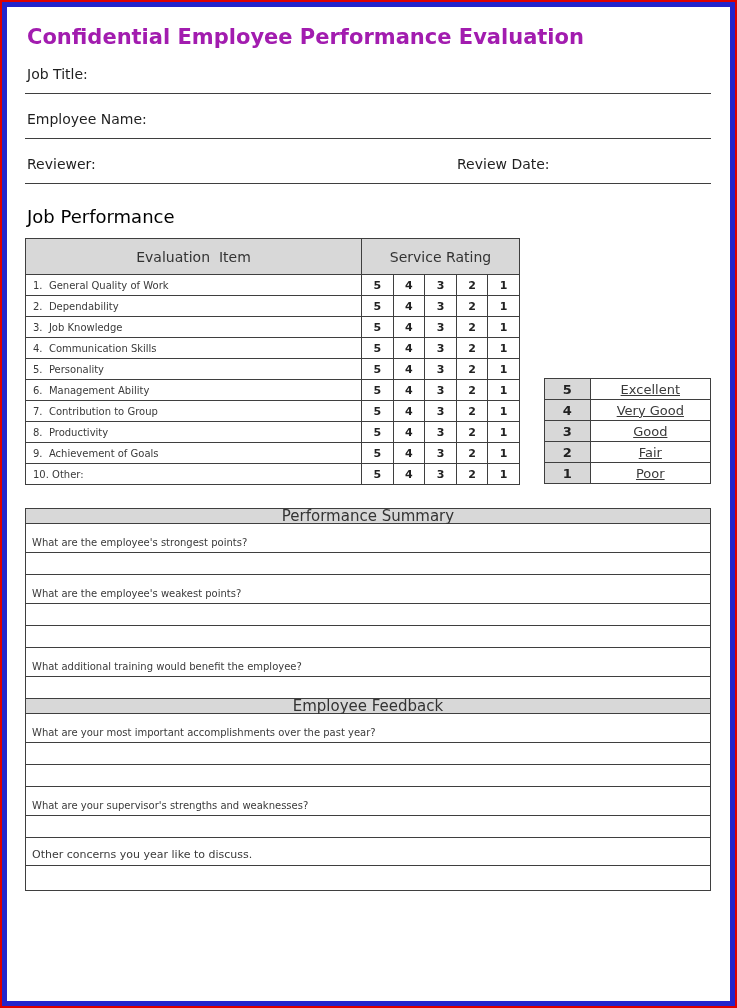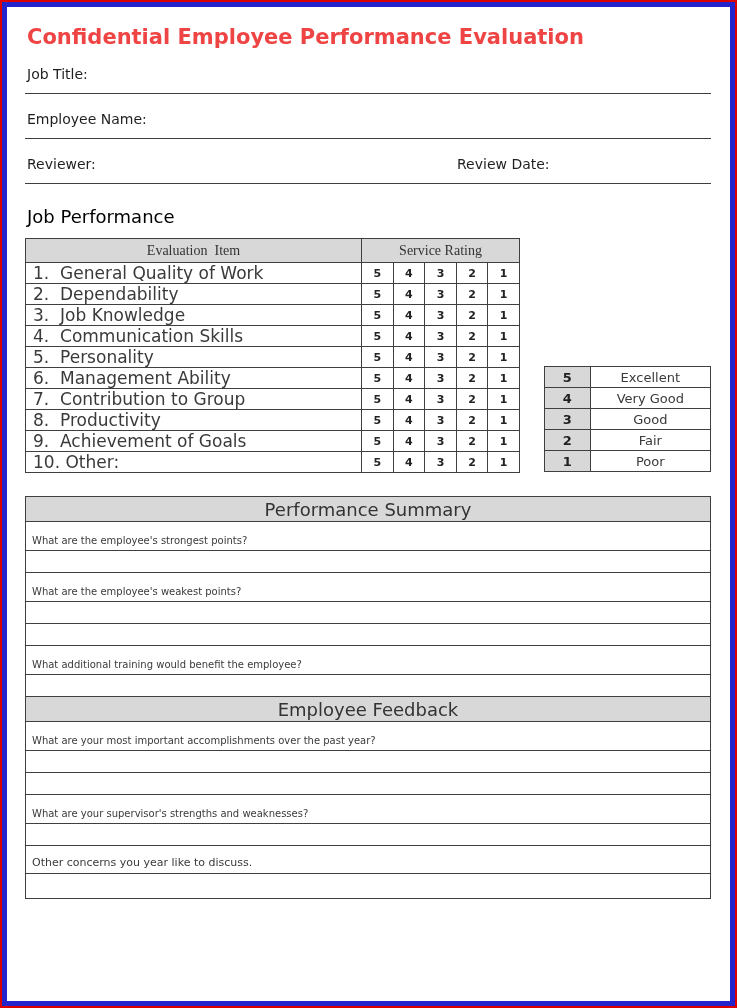--- a/index.html
+++ b/index.html
@@ -8,60 +8,60 @@
     width:737px; height:1008px;
     font-family:"DejaVu Sans","Liberation Sans",sans-serif;
     color:var(--text-dark,#333);
   }
   .frame-red { width:737px; height:1008px; border:2px solid var(--border-red,#dd0000); }
   .frame-blue {
     width:100%; height:100%;
     border:5px solid var(--border-blue,#2424cc);
     background:#fff; padding:18px 19px 0 18px; overflow:hidden;
   }
-  .page-title { font-size:21px; font-weight:bold; color:#ef4444; padding-left:2px; }
+  .page-title { font-size:21px; font-weight:bold; color:#a21caf; padding-left:2px; }
 
   .field-row {
     border-bottom:1px solid var(--line-dark,#3f3f3f);
     padding:17px 0 11px 2px; font-size:14px; color:#1f1f1f;
   }
   .field-row.split { display:flex;align-items:center; }
   .field-row.split .first { flex:0 0 430px; }
 
   .section-heading { font-size:18px; font-weight:normal; color:#000; margin-top:22px; padding-left:2px; }
 
   .table-zone { display:flex; justify-content:space-between; align-items:flex-end; margin-top:11px; }
 
   table { border-collapse:collapse; }
   .perf-table { width:495px; table-layout:fixed; }
   .perf-table th, .perf-table td { border:1px solid var(--line-dark,#4a4a4a); }
   .perf-table th {
-    background:var(--header-gray,#d9d9d9); height:24px;
-    font-size:14px; font-weight:normal; color:#333; white-space:pre;font-family:Liberation Serif, serif;
+    background:var(--header-gray,#d9d9d9); height:36px;
+    font-size:14px; font-weight:normal; color:#333; white-space:pre;
   }
   .perf-table .col-item { width:336px; }
   .perf-table .num-col { width:32px; }
-  .perf-table td { height:21px; font-size:17px; color:#3a3a3a; }
+  .perf-table td { height:21px; font-size:10px; color:#3a3a3a; }
   .perf-table td.item { padding-left:7px; white-space:pre; }
   .perf-table td.num { text-align:center; font-weight:bold; font-size:11px; color:#222; }
 
   .legend-table { width:167px; margin-bottom:1px; }
   .legend-table td { border:1px solid var(--line-dark,#4a4a4a); height:21px; }
   .legend-table td.lv {
     width:46px; background:var(--header-gray,#d9d9d9);
     text-align:center; font-weight:bold; font-size:13px; color:#222;
   }
-  .legend-table td.ll { width:121px; text-align:center; font-size:13px; color:#3a3a3a; }
+  .legend-table td.ll { width:121px; text-align:center; font-size:13px; color:#3a3a3a;text-decoration:underline; }
 
   .summary-box { border:1px solid var(--line-dark,#3f3f3f); margin-top:23px; }
   .section-bar {
-    height:25px; background:var(--header-gray,#d9d9d9);
+    height:15px; background:var(--header-gray,#d9d9d9);
     border-bottom:1px solid var(--line-dark,#3f3f3f);
     display:flex; align-items:center; justify-content:center;
-    font-size:18px; color:#333;
+    font-size:15px; color:#333;
   }
   .q-row {
     height:29px; display:flex; align-items:flex-end;
     padding:0 0 4px 6px; border-bottom:1px solid var(--line-dark,#3f3f3f);
     font-size:10px; color:#3a3a3a;
   }
   .q-row.small { height:28px; font-size:11px; }
   .blank-row { height:22px; border-bottom:1px solid var(--line-dark,#3f3f3f); }
   .blank-row.last { height:24px; border-bottom:none; }
 </style>

